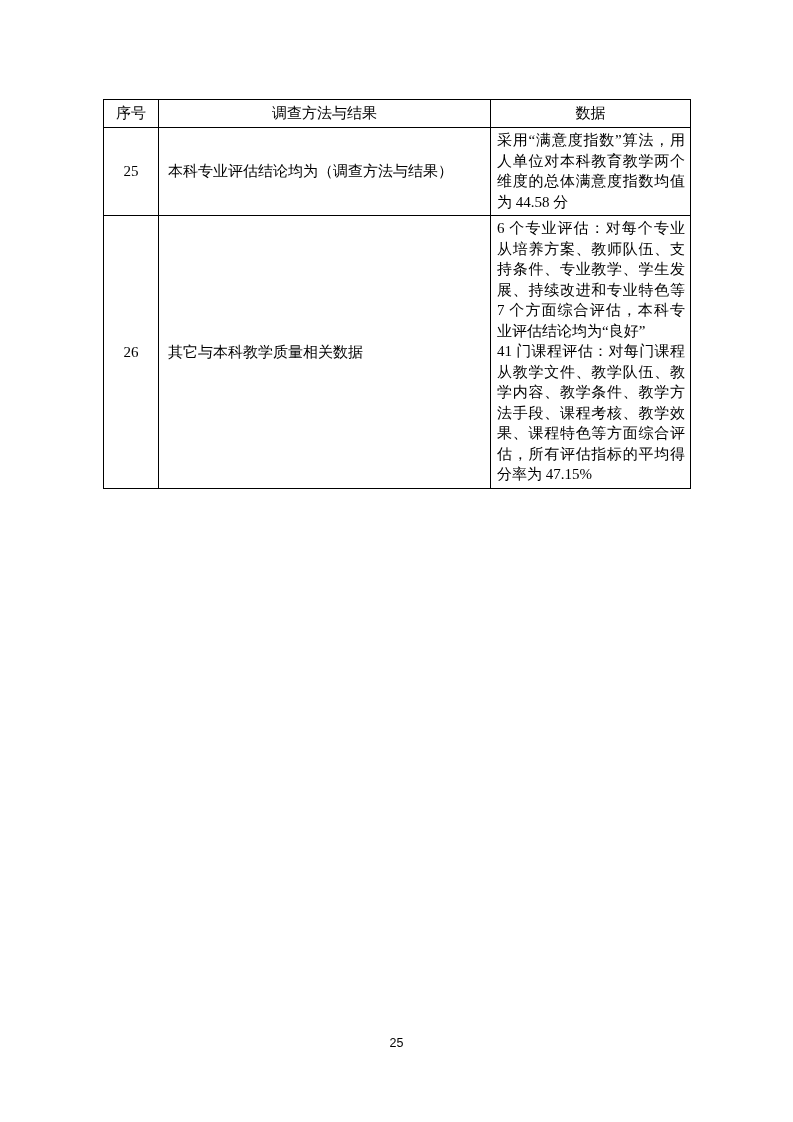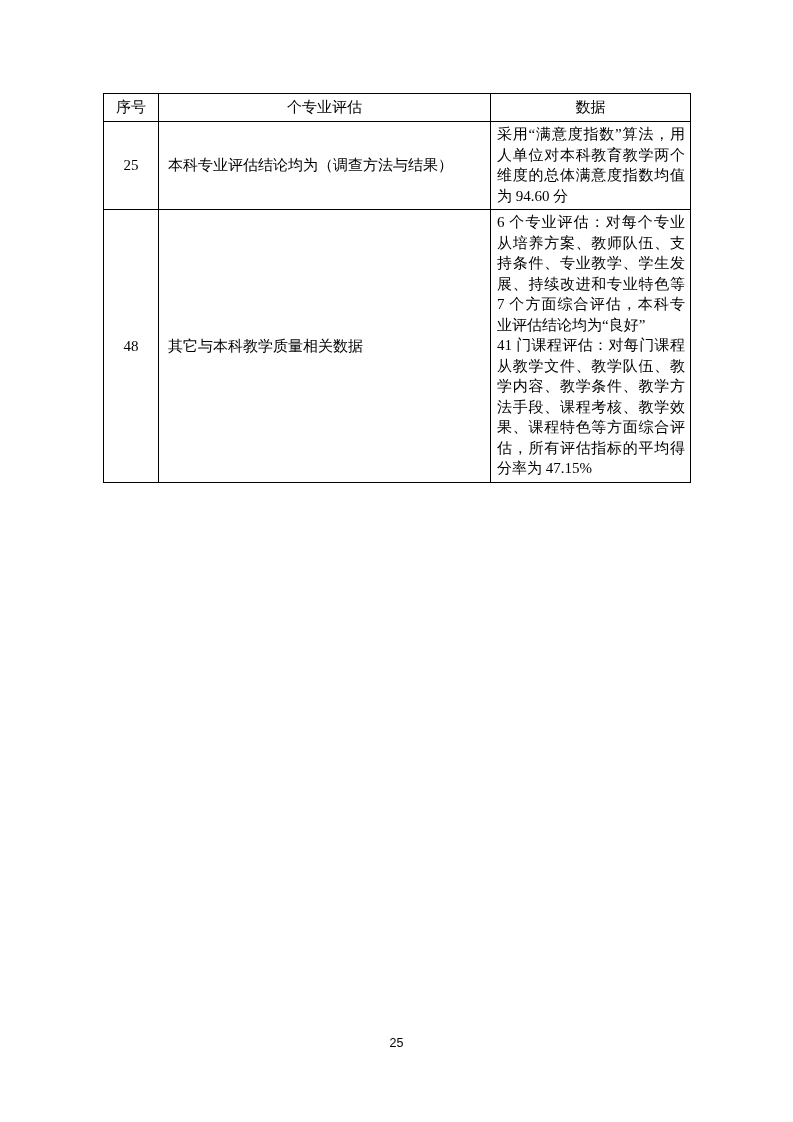--- a/index.html
+++ b/index.html
@@ -9,21 +9,21 @@
     width: 793px;
     height: 1122px;
     background: #ffffff;
     font-family: "Liberation Serif", "DejaVu Serif", serif;
     color: #000000;
     overflow: hidden;
   }
   .doc-table {
     position: absolute;
     left: 103px;
-    top: 93px;
+    top: 99px;
     width: 587px;
     border-collapse: collapse;
     table-layout: fixed;
     font-size: 15px;
     color: #000000;
   }
   .doc-table th,
   .doc-table td {
     border: 1px solid #000000;
     font-weight: normal;
@@ -75,34 +75,34 @@
 
   <table class="doc-table">
     <colgroup>
       <col style="width:55px">
       <col style="width:332px">
       <col style="width:200px">
     </colgroup>
     <thead>
       <tr class="header-row">
         <th>序号</th>
-        <th>个专业评估</th>
+        <th>调查方法与结果</th>
         <th>数据</th>
       </tr>
     </thead>
     <tbody>
       <tr class="row-25">
         <td class="cell-no">25</td>
         <td class="cell-catalog">本科专业评估结论均为（调查方法与结果）</td>
         <td class="cell-data">
-          <div class="para">采用“满意度指数”算法，用人单位对本科教育教学两个维度的总体满意度指数均值为 94.60 分</div>
+          <div class="para">采用“满意度指数”算法，用人单位对本科教育教学两个维度的总体满意度指数均值为 44.58 分</div>
         </td>
       </tr>
       <tr class="row-26">
-        <td class="cell-no">48</td>
+        <td class="cell-no">26</td>
         <td class="cell-catalog">其它与本科教学质量相关数据</td>
         <td class="cell-data">
           <div class="para">6 个专业评估：对每个专业从培养方案、教师队伍、支持条件、专业教学、学生发展、持续改进和专业特色等 7 个方面综合评估，本科专业评估结论均为“良好”</div>
           <div class="para">41 门课程评估：对每门课程从教学文件、教学队伍、教学内容、教学条件、教学方法手段、课程考核、教学效果、课程特色等方面综合评估，所有评估指标的平均得分率为 47.15%</div>
         </td>
       </tr>
     </tbody>
   </table>
 
   <div class="page-number">25</div>

